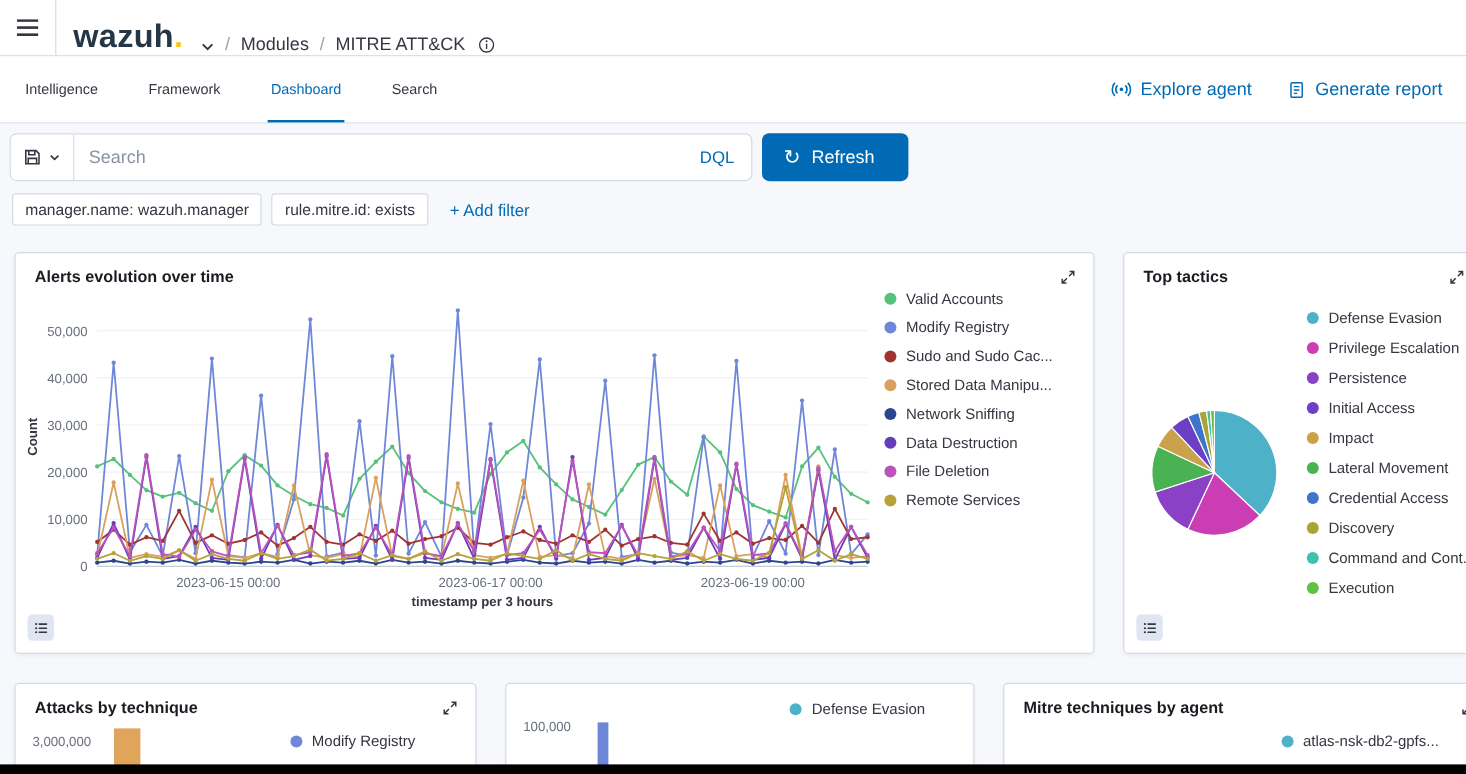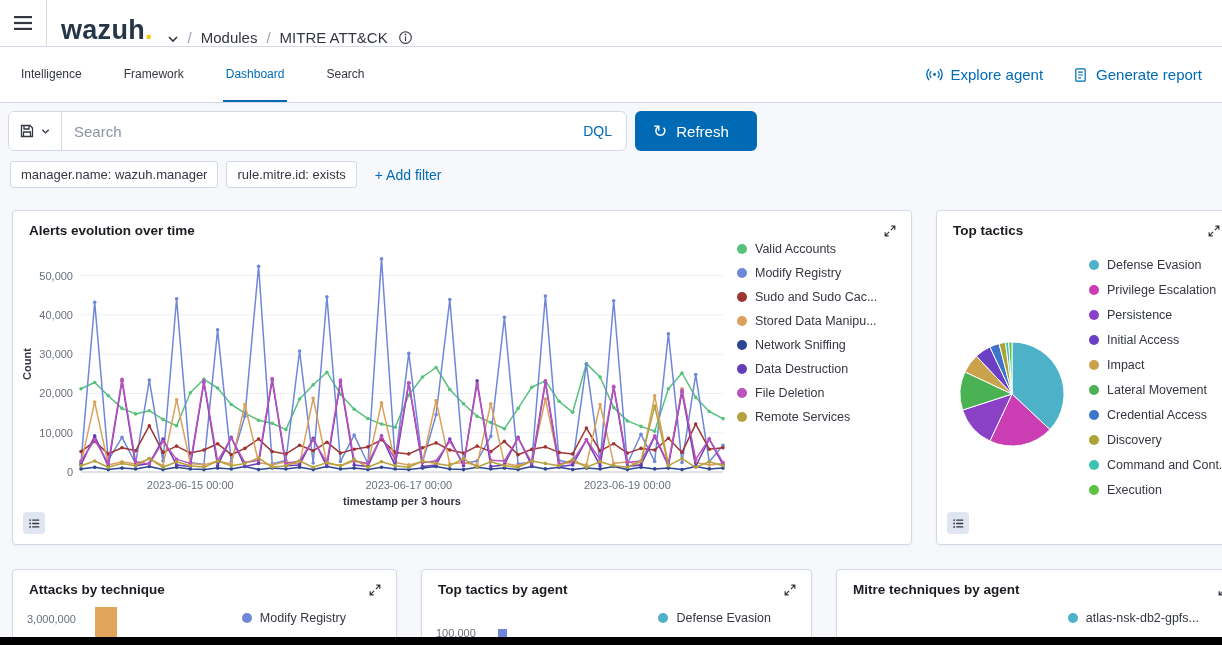--- a/index.html
+++ b/index.html
@@ -743,28 +743,20 @@
         <span class="mini-ytick">3,000,000</span>
         <div class="mini-bar" style="background: rgb(224, 165, 90);"></div>
         <div class="mini-legend">
           <span class="legend-dot" style="background: rgb(111, 135, 216);"></span>
           <span>Modify Registry</span>
         </div>
       </div>
     </div>
 
     <div class="panel panel-mini mini2">
-      <div class="panel-head">
-        <div class="panel-title">Top tactics by agent</div>
-        <span class="expand-btn">
-          <svg width="14" height="14" viewBox="0 0 16 16" fill="none" stroke="#343741" stroke-width="1.4">
-            <path d="M9.5 2.5h4v4M13.5 2.5L9 7M6.5 13.5h-4v-4M2.5 13.5L7 9"></path>
-          </svg>
-        </span>
-      </div>
       <div class="mini-body">
         <span class="mini-ytick">100,000</span>
         <div class="mini-bar" style="background: rgb(111, 135, 216);"></div>
         <div class="mini-legend">
           <span class="legend-dot" style="background: rgb(77, 177, 200);"></span>
           <span>Defense Evasion</span>
         </div>
       </div>
     </div>
 

